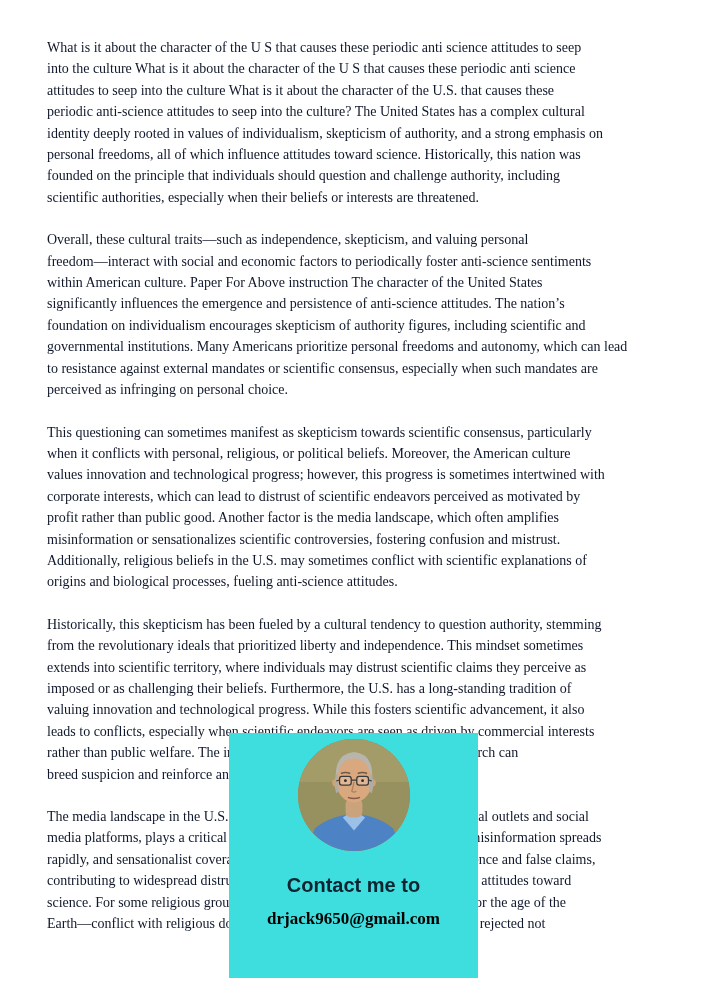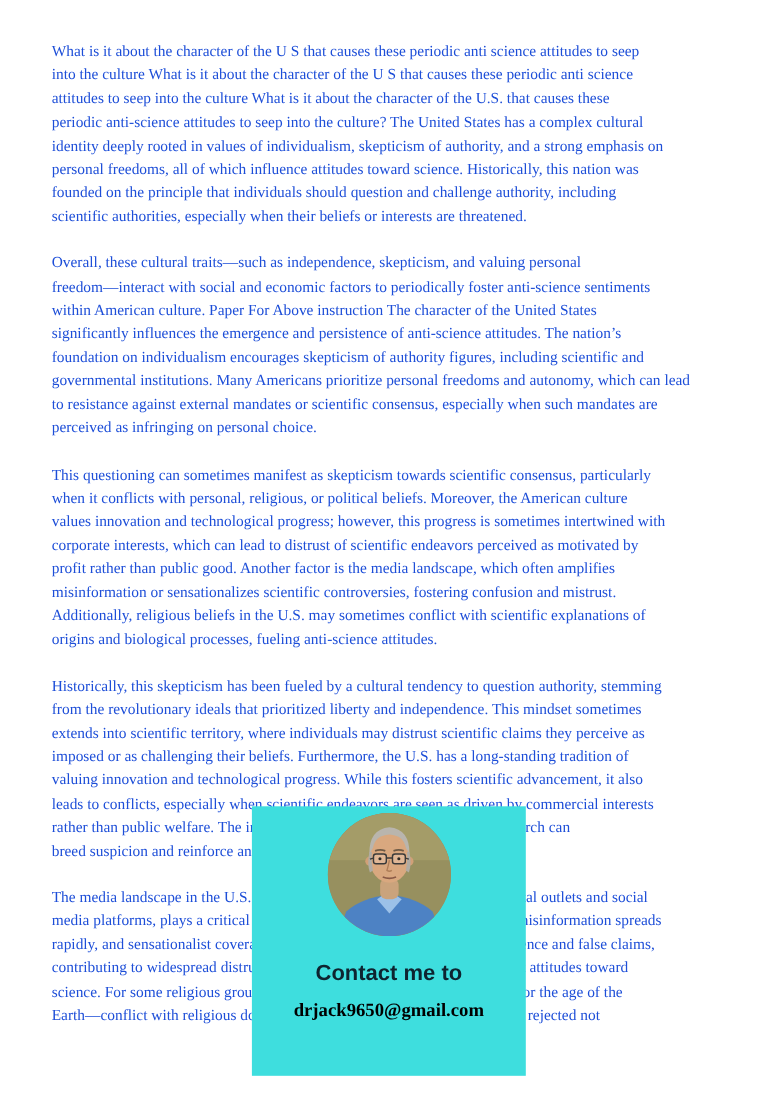--- a/index.html
+++ b/index.html
@@ -13,21 +13,21 @@
     height: 1000px;
     background: #ffffff;
     overflow: hidden;
     font-family: "Liberation Serif", serif;
   }
   .content {
     position: absolute;
     left: 47px;
     top: 37px;
     width: 640px;
-    color: #1d4ed8;
+    color: #0f172a;
   }
   .content p {
     margin: 0 0 21px 0;
     font-size: 14px;
     line-height: 21.4px;
     white-space: pre;          
   }
   .contact-overlay {
     position: absolute;
     left: 229px;

